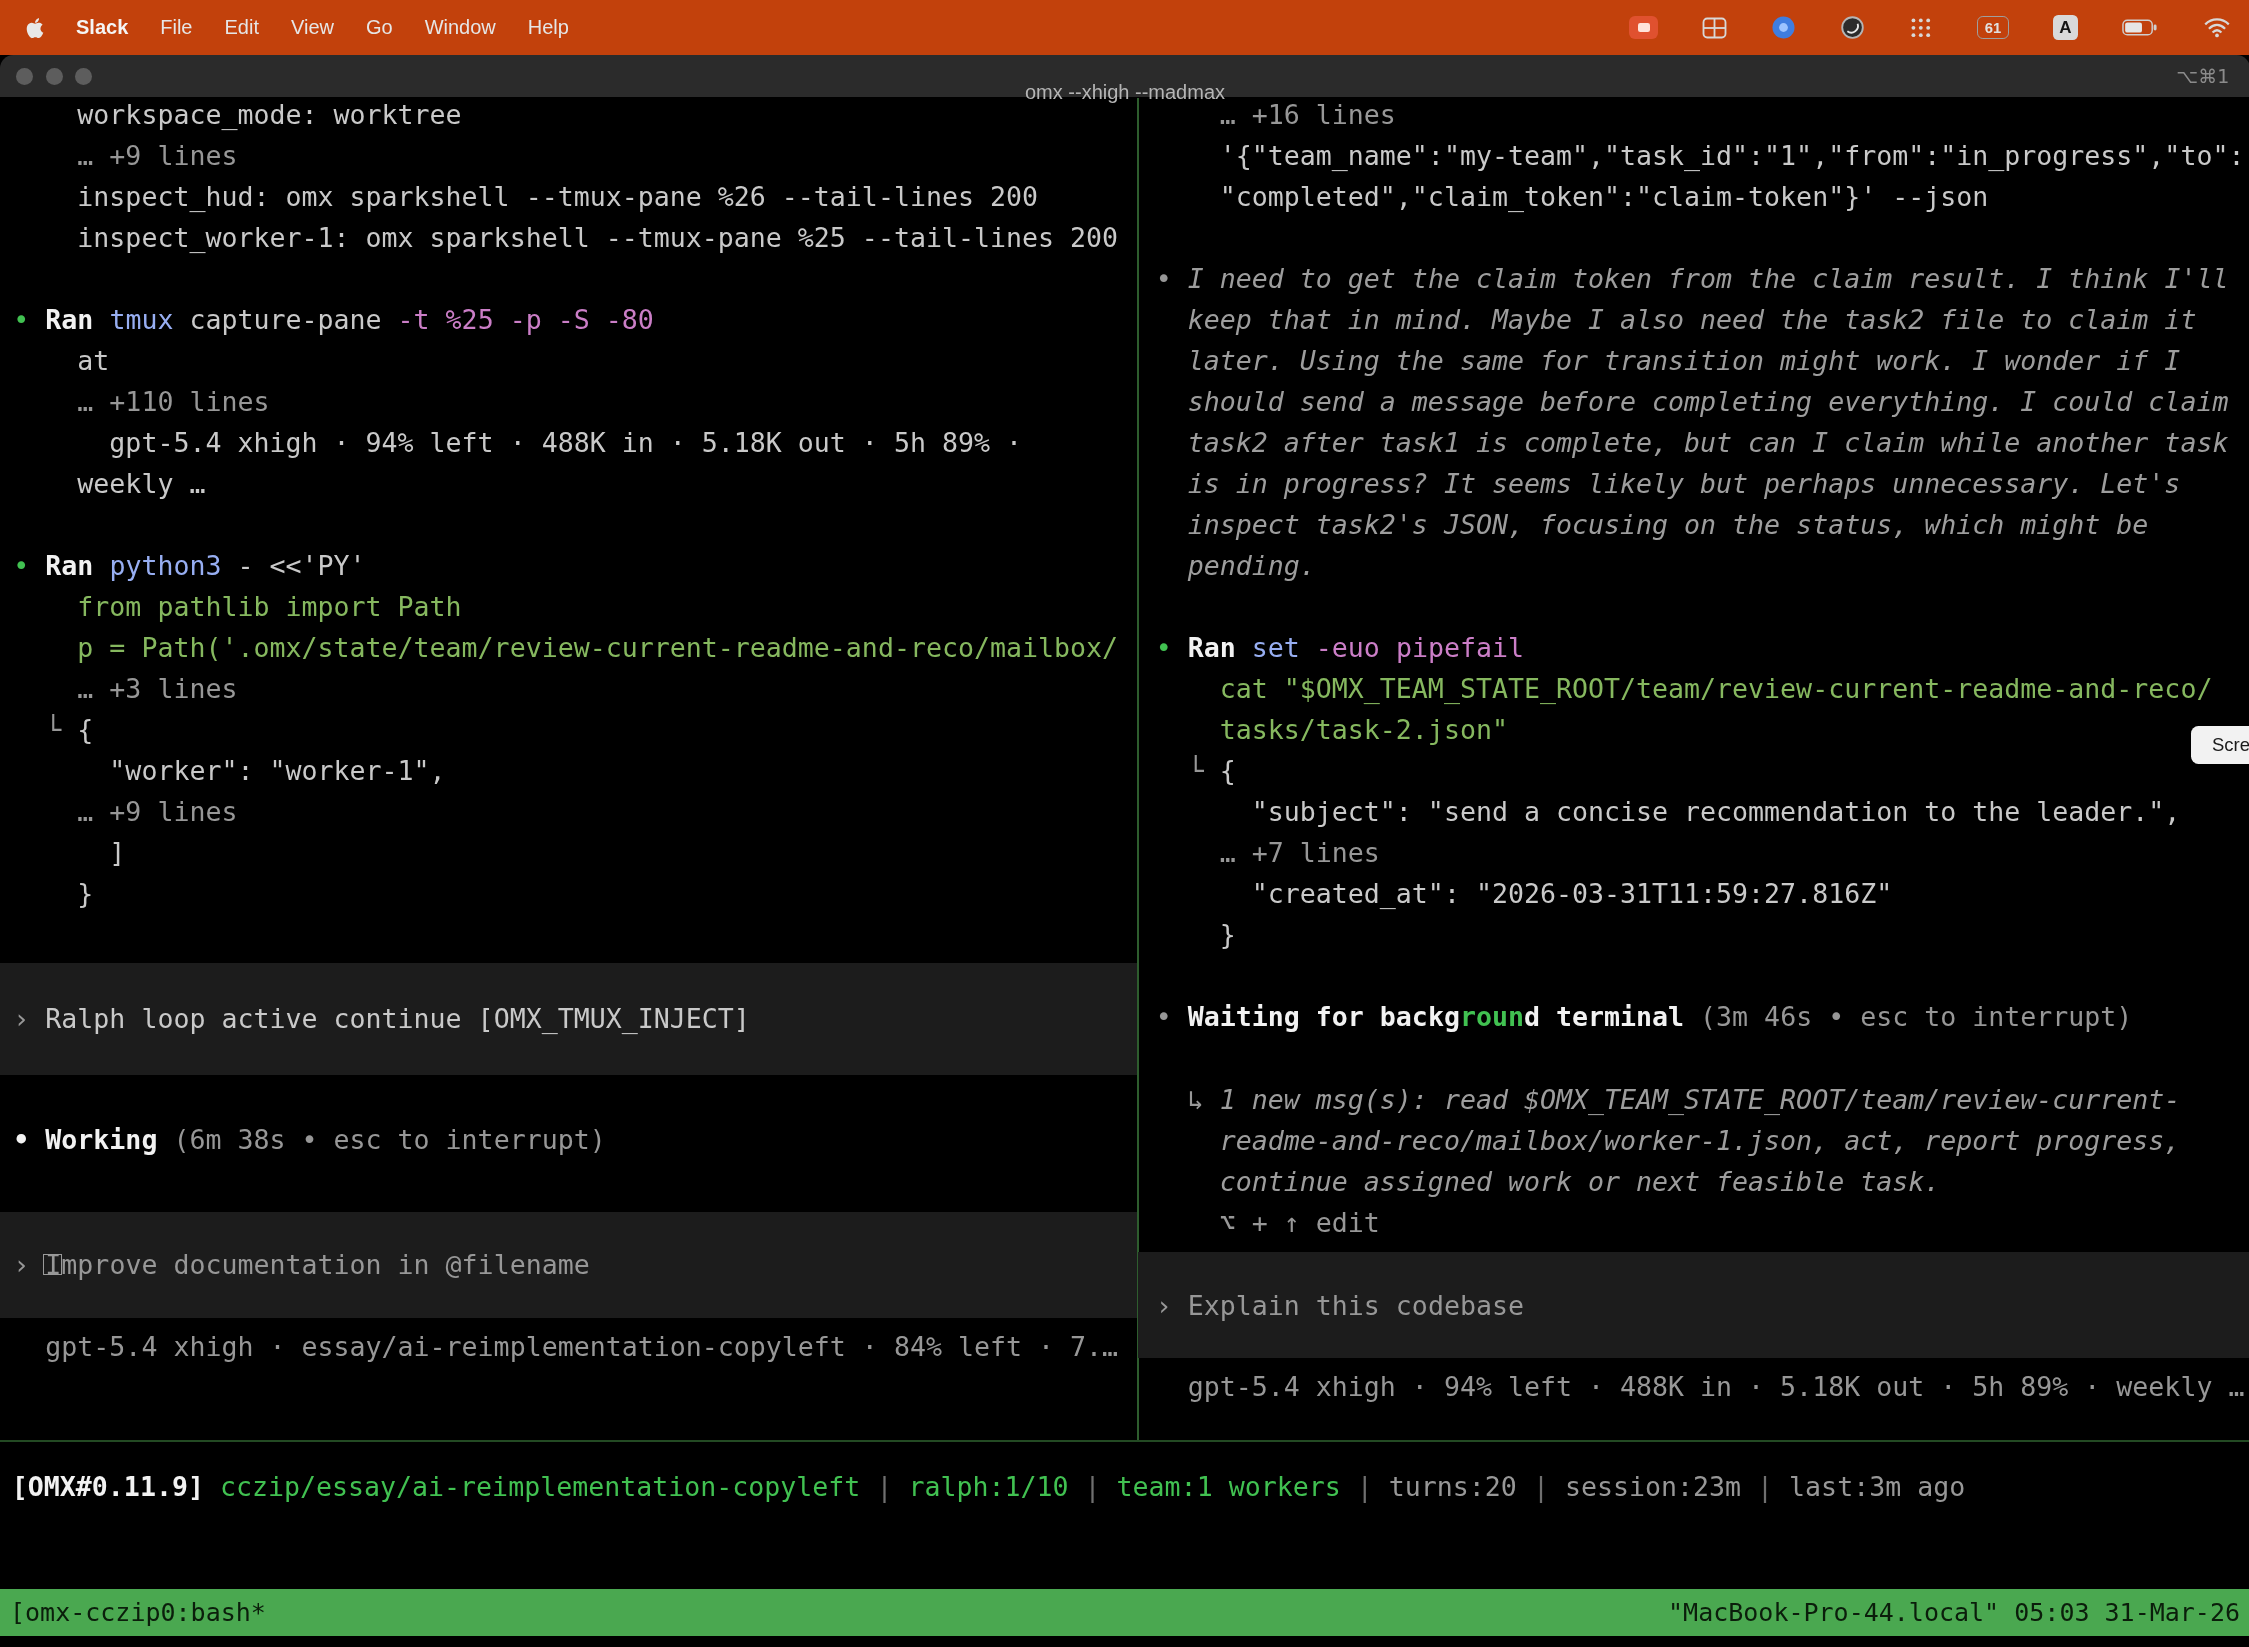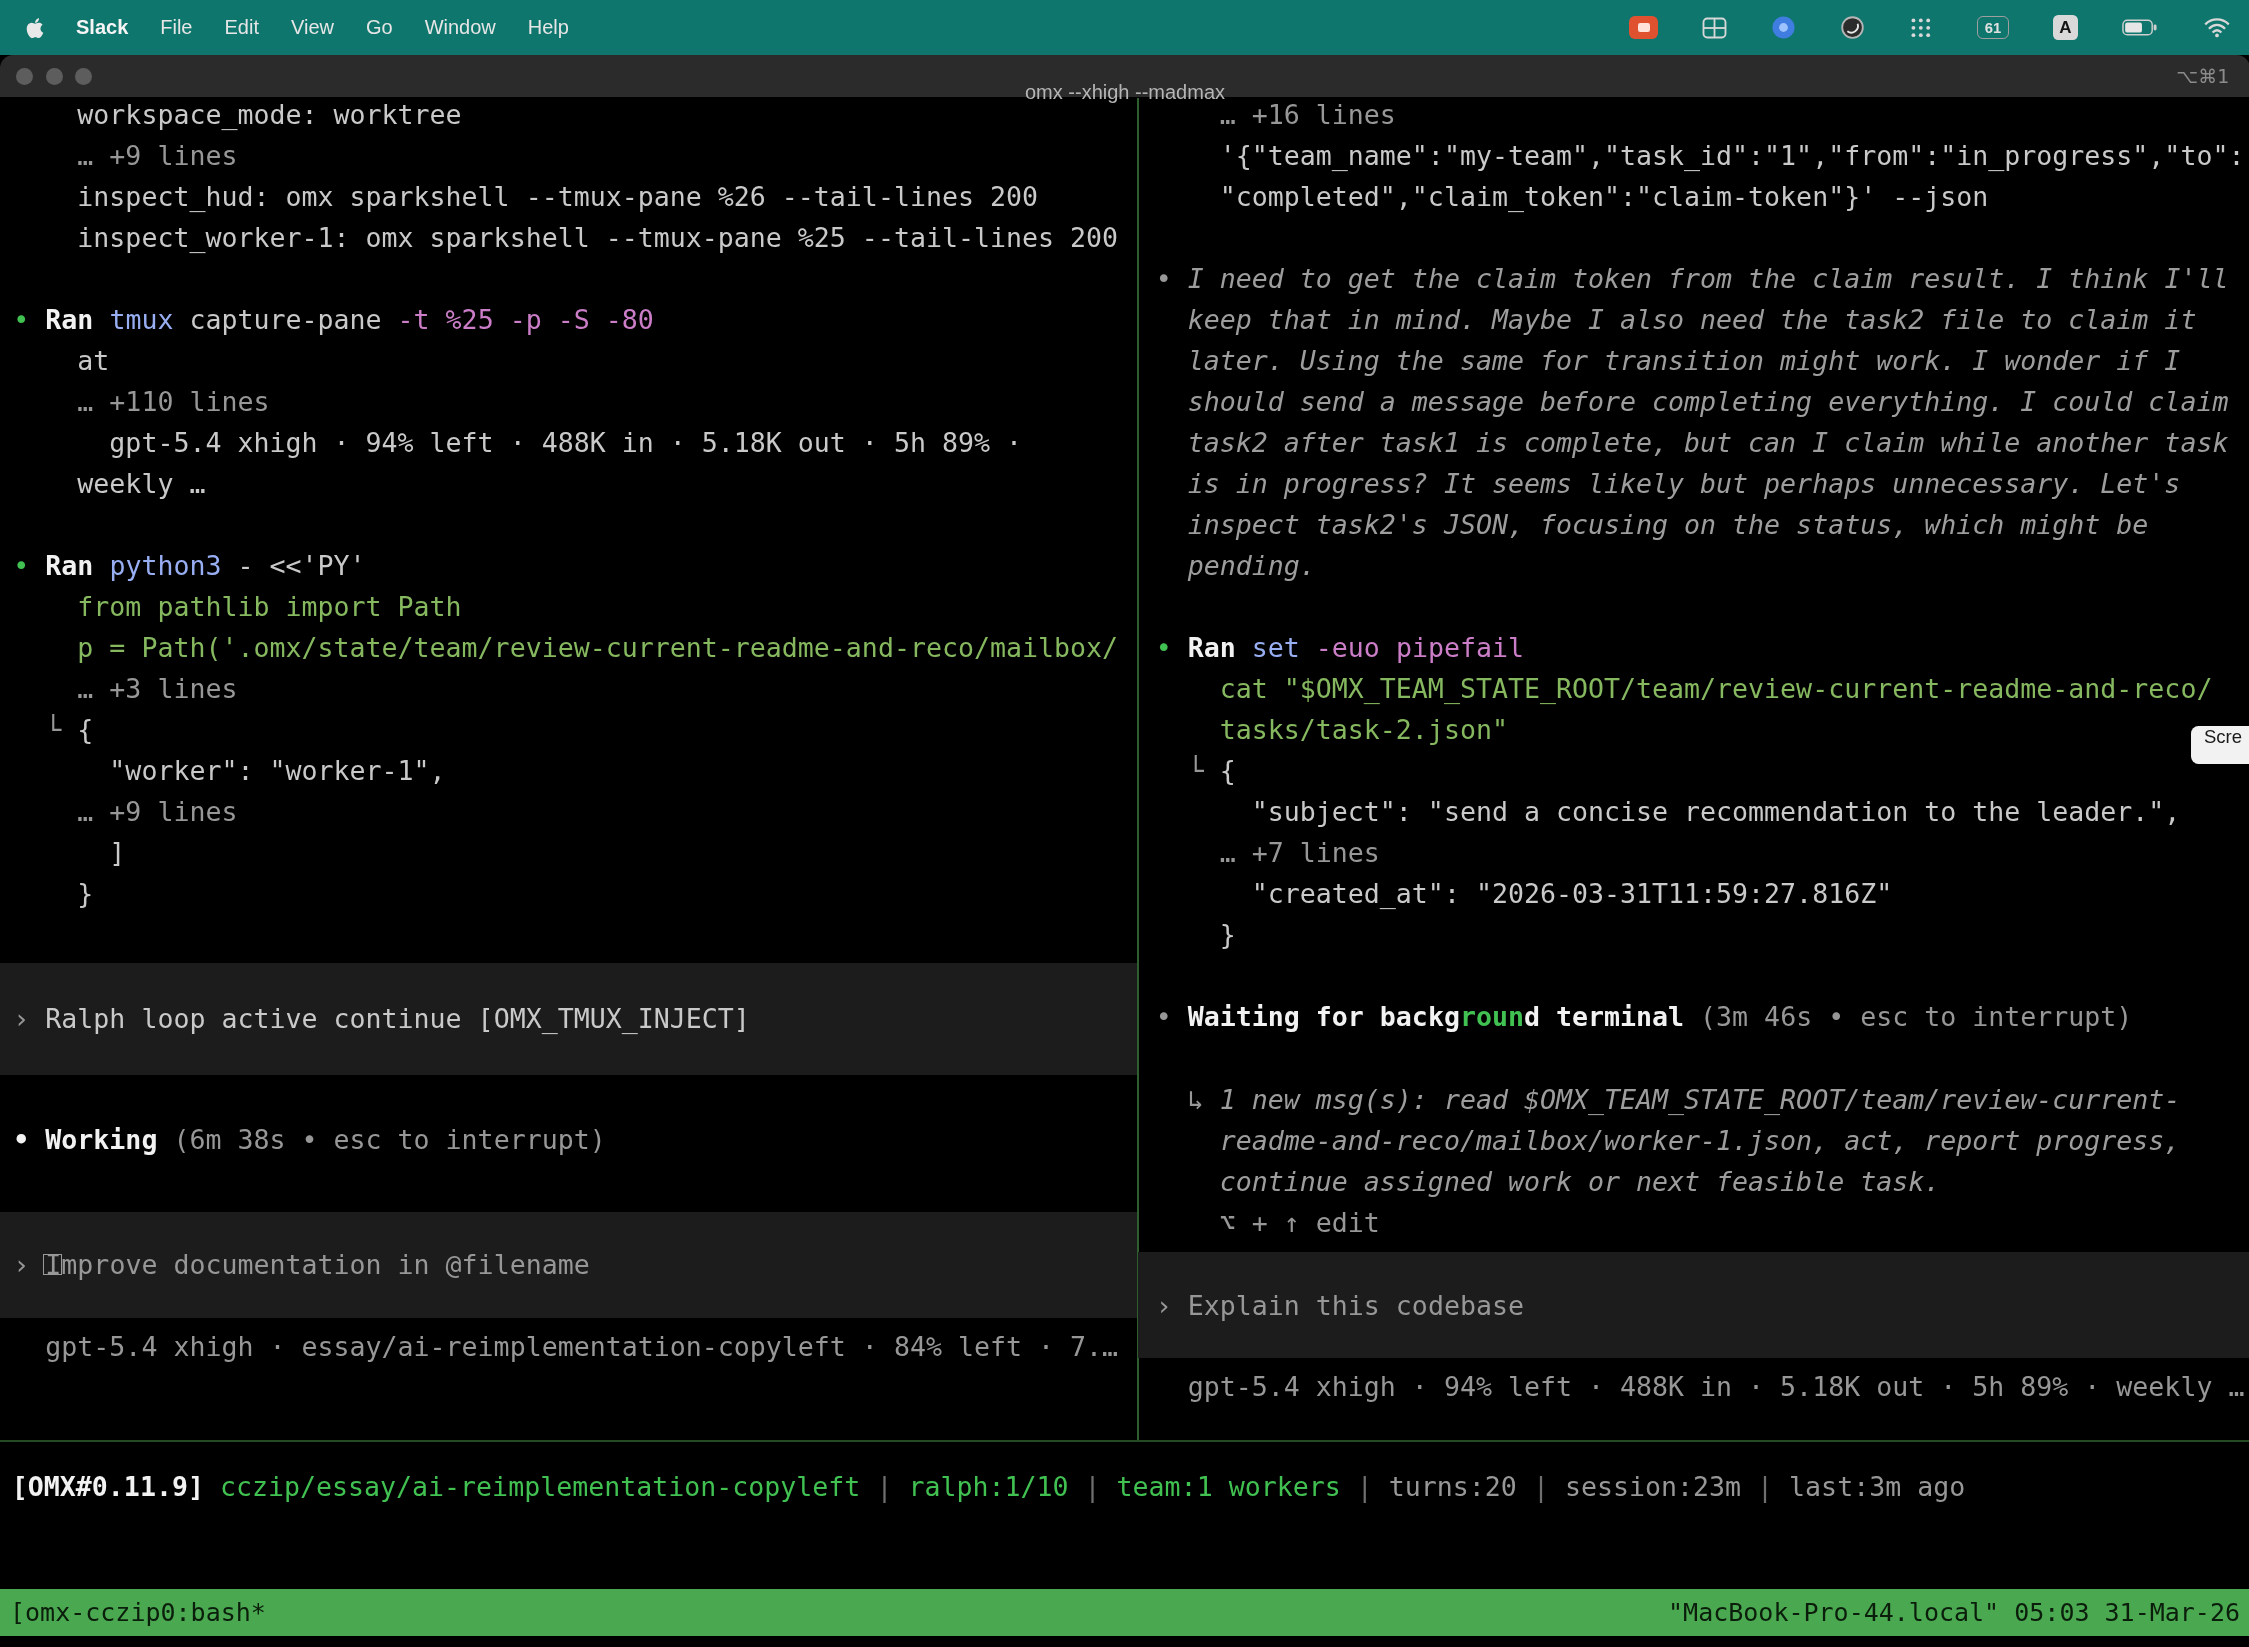--- a/index.html
+++ b/index.html
@@ -1,21 +1,21 @@
 <!DOCTYPE html>
 <html style="font-size:11.8px"><head>
 <meta charset="utf-8">
 <style>
   * { margin:0; padding:0; box-sizing:border-box; }
   html,body { background:#000; }
   .screen { position:relative; width:2250px; height:1648px; overflow:hidden; background:#000;
             font-family:"Liberation Sans","DejaVu Sans",sans-serif; }
 
   
-  .menubar { position:absolute; top:0; left:0; width:100%; height:55px; background:#0f766e;
+  .menubar { position:absolute; top:0; left:0; width:100%; height:55px; background:#c2410c;
              display:flex; align-items:center; justify-content:space-between;
              padding:0 19px 0 25px; color:#e6e6e6; font-size:20px; }
   .mb-left { display:flex; align-items:center; gap:32px; }
   .mb-item { cursor:default; white-space:nowrap; }
   .mb-app { font-weight:bold; color:#f5f5f5; }
   .mb-right { display:flex; align-items:center; gap:44px; }
   .mb-icon { display:inline-flex; align-items:center; justify-content:center; }
   .rec { width:29.5px; height:23.6px; background:#e0512f; border-radius:5.9px; }
   .rec-inner { width:11.8px; height:8.9px; background:#ffe3da; border-radius:2.2px; }
   .mb-badge { min-width:32px; height:23px; border:1.8px solid #9f9f9f; border-radius:5.9px;
@@ -69,21 +69,21 @@
   .omx-line { position:absolute; left:0; top:1411px; width:100%; }
   .omx-line .tline { padding-left:11.8px; }
   .tmux-bar { position:absolute; left:0; top:1534px; width:100%; height:47px; background:#4aa850;
               color:#0b1e0b; display:flex; align-items:center; justify-content:space-between;
               padding:0 10px; font-family:"DejaVu Sans Mono","DejaVu Sans",monospace;
               font-size:25px; white-space:pre; }
 
   
   .screen-notif { position:absolute; top:726px; right:0; width:59px; height:38px; background:#f2f2f2;
                   border-radius:7.4px 0 0 7.4px; color:#1a1a1a; font-size:18.5px;
-                  display:flex; align-items:flex-start; padding-left:13px; overflow:hidden;
+                  display:flex; align-items:center; padding-left:21px; overflow:hidden;
                   box-shadow:0 1.5px 7.4px rgba(0,0,0,.6); }
 </style>
 </head>
 <body>
 
 <div class="screen">
 
   <div class="menubar">
     <div class="mb-left">
       <span class="mb-icon">

